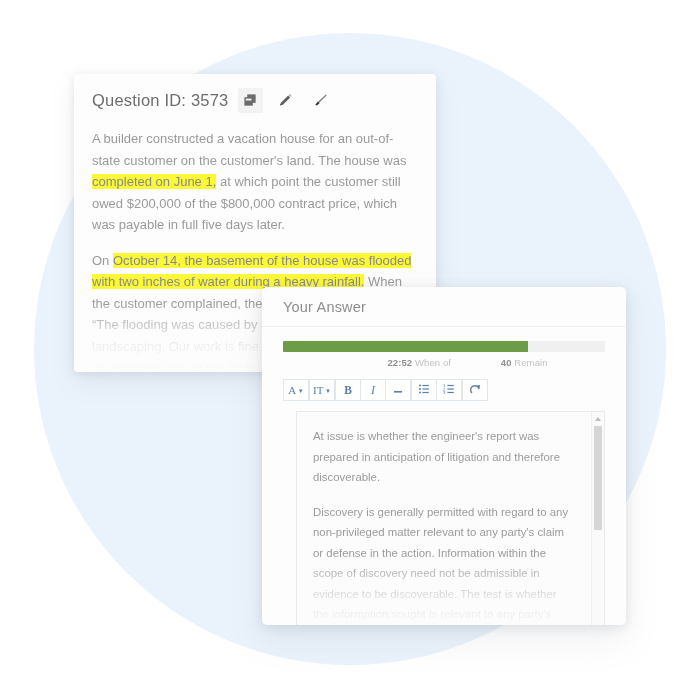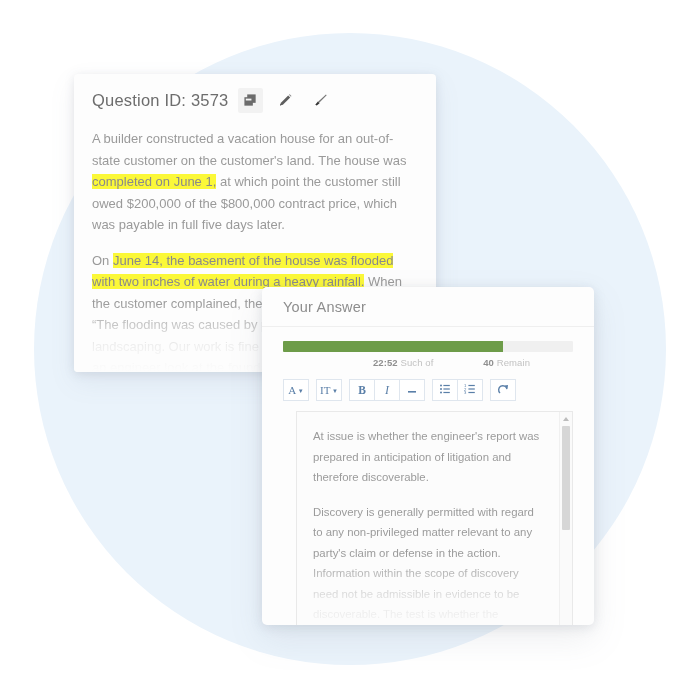--- a/index.html
+++ b/index.html
@@ -95,21 +95,21 @@
     height: 70px;
     background: linear-gradient(to bottom, rgba(253,253,253,0) 0%, rgba(253,253,253,0.85) 62%, rgba(253,253,253,1) 100%);
     pointer-events: none;
   }
 
   
   #answer-card {
     position: absolute;
     left: 262px;
     top: 287px;
-    width: 332px;
+    width: 364px;
     height: 338px;
     background: #fdfdfd;
     border-radius: 5px;
     box-shadow: 0 2px 12px rgba(120,130,145,0.20),
                 0 14px 34px rgba(120,130,145,0.13);
     overflow: hidden;
   }
 
   #answer-header {
     height: 40px;
@@ -151,21 +151,21 @@
   #timer-label b { color: #8f8f8f; font-weight: 700; margin-left: 47px; }
 
   
   #editor-toolbar {
     margin: 9px 21px 0 21px;
     display: flex;
     align-items: center;
     gap: 0;
   }
   .tb-group { display: flex; }
-  .tb-group + .tb-group { margin-left: 7px; }
+  .tb-group + .tb-group { }
   .tb-btn {
     width: 26px;
     height: 22px;
     border: 1px solid #dfe6ee;
     background: #ffffff;
     display: flex;
     align-items: center;
     justify-content: center;
     font-size: 11px;
     color: #5a7fa8;
@@ -270,40 +270,40 @@
           <path d="M5.2 9.0 L7.0 10.8 L4.0 13.2 L2.4 12.6 Z" fill="#333333"></path>
         </svg>
       </span>
     </div>
 
     <div id="question-body">
       <p>
         <span>A builder constructed a vacation house for an out-of-state customer on the customer's land. The house was </span><span class="hl">completed on June 1,</span><span> at which point the customer still owed $200,000 of the $800,000 contract price, which was payable in full five days later.</span>
       </p>
       <p>
-        <span>On </span><span class="hl">June 14, the basement of the house was flooded with two inches of water during a heavy rainfall.</span><span> When the customer complained, the builder told the customer, “The flooding was caused by poorly designed landscaping. Our work is fine and fully up to code. Have an engineer look at the foundation. If there's a problem, we'll</span>
+        <span>On </span><span class="hl">October 14, the basement of the house was flooded with two inches of water during a heavy rainfall.</span><span> When the customer complained, the builder told the customer, “The flooding was caused by poorly designed landscaping. Our work is fine and fully up to code. Have an engineer look at the foundation. If there's a problem, we'll</span>
       </p>
 
     </div>
 
     <div id="question-fade"></div>
   </div>
 
   <div id="answer-card">
 
     <div id="answer-header">
       <span id="answer-title">Your Answer</span>
     </div>
 
     <div id="timer-wrap">
       <div id="progress-track">
         <div id="progress-fill" style="width: 76%; background: rgb(109, 156, 73);"></div>
       </div>
       <div id="timer-label">
-        <b>22:52</b><span> Such of </span><b>40</b><span> Remain</span>
+        <b>22:52</b><span> When of </span><b>40</b><span> Remain</span>
       </div>
     </div>
 
     <div id="editor-toolbar">
 
       <div class="tb-group single">
         <div class="tb-btn">
           <span class="lbl">
               <span class="serif">A</span>
               <span class="caret">▼</span>

